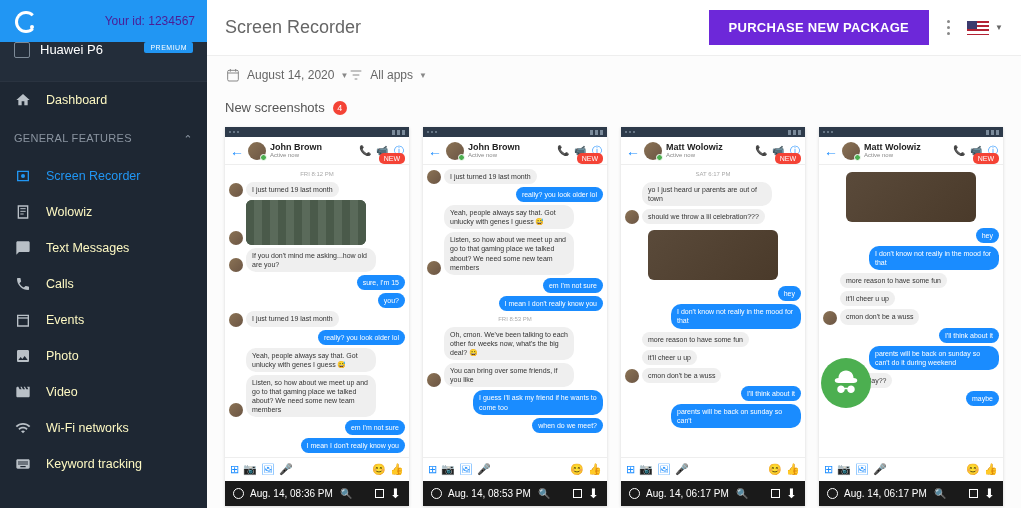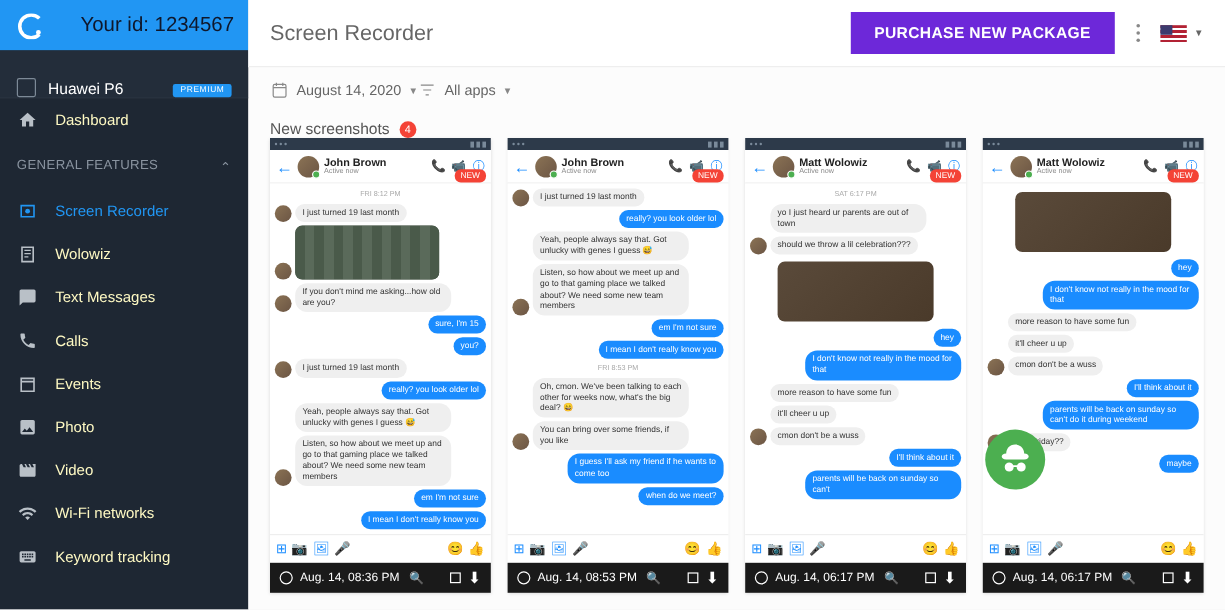--- a/index.html
+++ b/index.html
@@ -2,22 +2,22 @@
 <html><head>
 <meta charset="utf-8">
 <style>
 *{margin:0;padding:0;box-sizing:border-box;font-family:Arial,sans-serif}
 body{width:1021px;height:508px;overflow:hidden;background:#f5f5f5;display:flex}
 .sidebar{width:215px;background:#1e2733;color:#d0d4d8;display:flex;flex-direction:column;height:508px}
 .top-blue{background:#2196F3;height:42px;display:flex;align-items:center;padding:0 12px}
 .logo{width:24px;height:24px;position:relative;margin-right:auto}
 .logo::before{content:"";position:absolute;width:16px;height:16px;border:3px solid #fff;border-radius:50%;border-right-color:transparent;left:3px;top:2px}
 .logo::after{content:"";position:absolute;width:4px;height:4px;background:#fff;border-radius:50%;right:2px;bottom:4px}
-.yourid{color:#0f172a;font-size:17px}
-.device{height:40px;display:flex;align-items:flex-end;padding:0 14px;background:#232d3a;border-bottom:1px solid #2a3340}
+.yourid{color:#4c1d95;font-size:12px}
+.device{height:40px;display:flex;align-items:flex-start;padding:0 14px;background:#232d3a;border-bottom:1px solid #2a3340}
 .device-icon{width:16px;height:16px;border:1.5px solid #7d8a97;border-radius:2px;margin-right:10px}
 .device-name{font-size:13px;color:#fff;flex:1}
 .badge-premium{background:#2196F3;color:#fff;font-size:7px;padding:2px 6px;border-radius:2px;letter-spacing:0.5px}
 .nav-item{height:36px;display:flex;align-items:center;padding:0 14px;cursor:pointer;font-size:12.5px;color:#fef9c3}
 .nav-item.active{color:#2196F3}
 .nav-icon{width:18px;margin-right:14px;display:flex;align-items:center;justify-content:center}
 .nav-icon svg{width:16px;height:16px;fill:#b9c0c7}
 .nav-item.active .nav-icon svg{fill:#2196F3}
 .section-head{height:40px;display:flex;align-items:center;padding:0 14px;font-size:11px;color:#8a94a0;letter-spacing:0.3px}
 .section-head .chev{margin-left:auto;transform:rotate(180deg)}
@@ -28,21 +28,21 @@
 .dots{width:18px;height:30px;display:flex;flex-direction:column;justify-content:center;align-items:center;gap:3px;margin:0 10px;cursor:pointer}
 .dots span{width:3px;height:3px;background:#888;border-radius:50%}
 .flag{width:22px;height:14px;background:linear-gradient(#b22234 0 15%,#fff 15% 30%,#b22234 30% 45%,#fff 45% 60%,#b22234 60% 75%,#fff 75% 90%,#b22234 90%);position:relative;margin-right:2px}
 .flag::before{content:"";position:absolute;width:10px;height:8px;background:#3c3b6e;top:0;left:0}
 .flag-drop{font-size:8px;color:#666;margin-left:4px}
 .toolbar{height:38px;display:flex;align-items:center;padding:0 18px;}
 .tb-item{display:flex;align-items:center;gap:6px;font-size:12px;color:#666;cursor:pointer}
 .tb-item svg{width:16px;height:16px;fill:none;stroke:#888;stroke-width:1.5}
 .tb-arrow{font-size:8px;color:#888}
 .content{flex:1;padding:6px 18px;overflow:hidden}
-.section-title{font-size:13px;color:#555;display:flex;align-items:flex-end;gap:8px;margin-bottom:0}
+.section-title{font-size:13px;color:#555;display:flex;align-items:flex-end;gap:8px;margin-bottom:12px}
 .red-badge{background:#f44336;color:#fff;width:14px;height:14px;border-radius:50%;font-size:9px;display:flex;align-items:center;justify-content:center}
 .shots{display:flex;gap:14px}
 .shot{width:184px;background:#fff;box-shadow:0 1px 3px rgba(0,0,0,0.15);display:flex;flex-direction:column;position:relative}
 .new-badge{position:absolute;right:4px;top:26px;background:#f44336;color:#fff;font-size:7px;padding:2px 5px;border-radius:5px;z-index:5}
 .status-bar{height:10px;background:#2d3a4a;display:flex;align-items:center;padding:0 4px}
 .status-bar .dots3{display:flex;gap:2px}
 .status-bar .dots3 span{width:2px;height:2px;background:#7a8a9a;border-radius:50%}
 .status-bar .right{margin-left:auto;display:flex;gap:2px}
 .status-bar .right span{width:3px;height:5px;background:#7a8a9a}
 .chat-header{height:28px;background:#fff;border-bottom:1px solid #eee;display:flex;align-items:center;padding:0 5px;gap:4px}

